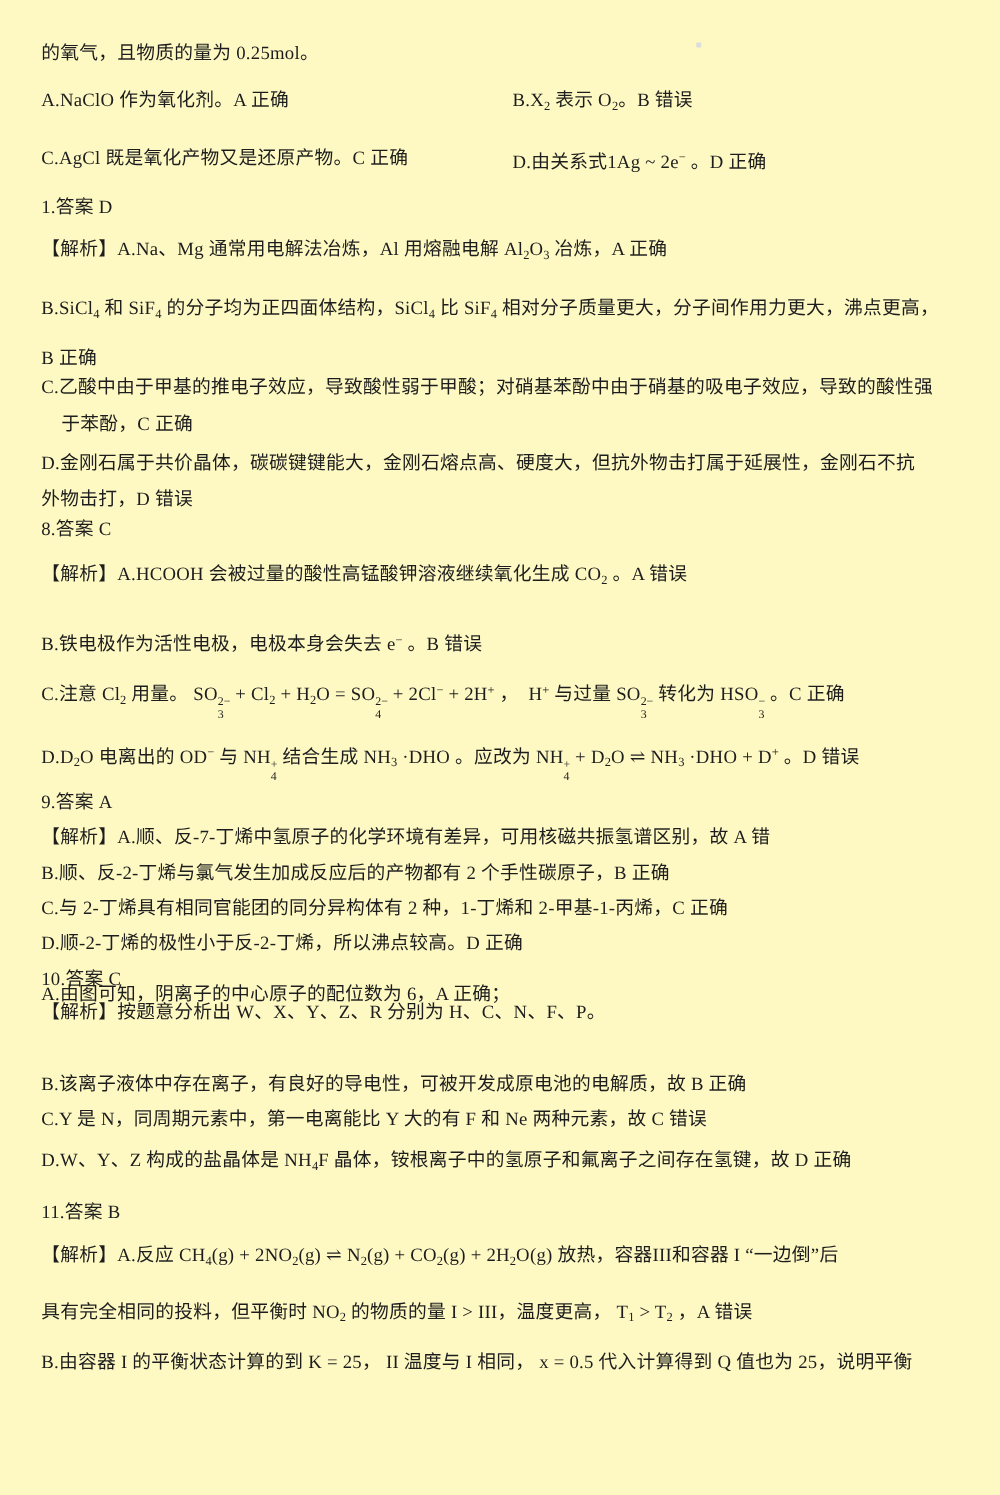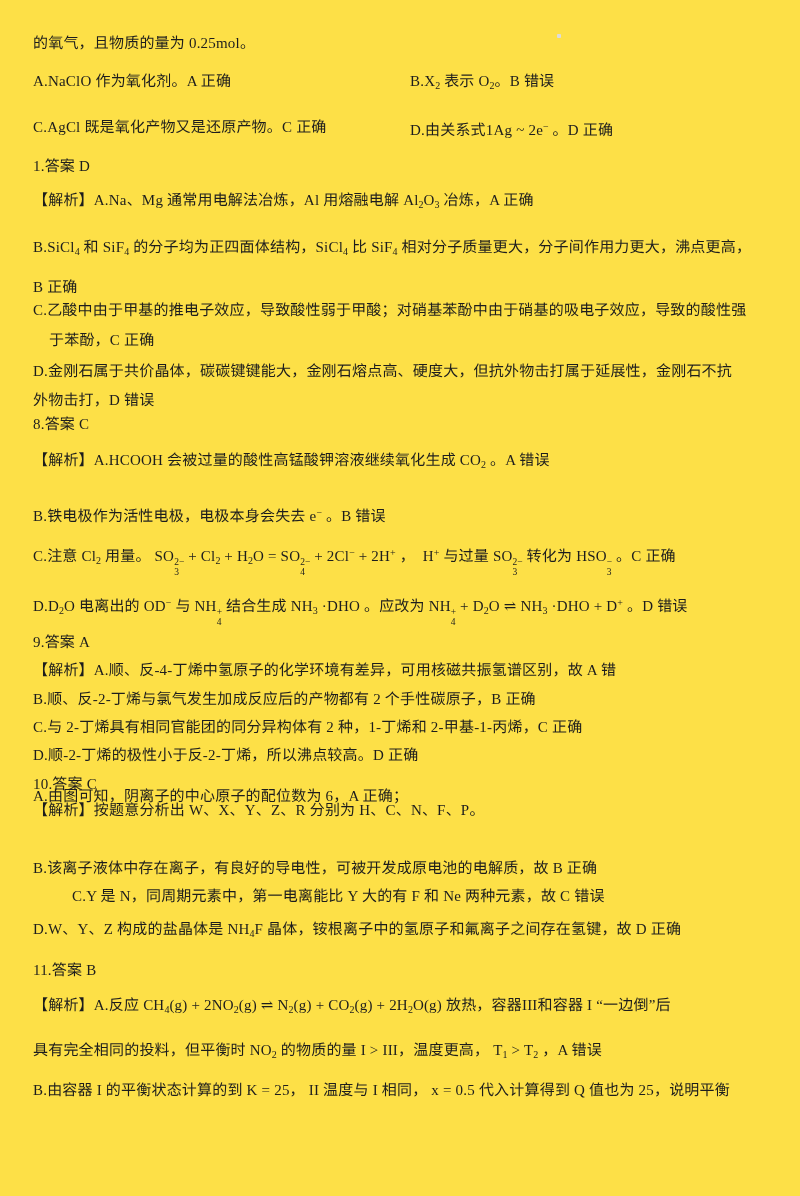--- a/index.html
+++ b/index.html
@@ -1,19 +1,19 @@
 <!DOCTYPE html>
 <html lang="zh-CN"><head>
 <meta charset="utf-8">
 <style>
   html,body{margin:0;padding:0;background:#ffffff;}
   #page{
     position:relative;
     width:800px;height:1196px;
-    background:#fde047;
+    background:#fef9c3;
     font-family:"Liberation Serif","DejaVu Serif",serif;
     font-size:15px;
     color:#1d1d1d;
     overflow:hidden;
   }
   .line{
     position:absolute;
     white-space:pre;
     line-height:20px;
     letter-spacing:0.2px;
@@ -60,28 +60,28 @@
       <div class="line" style="left: 33px; top: 300px;"><span>C.乙酸中由于甲基的推电子效应，导致酸性弱于甲酸；对硝基苯酚中由于硝基的吸电子效应，导致的酸性强</span></div>
       <div class="line" style="left: 33px; top: 330px; margin-left: 16px;"><span>于苯酚，C 正确</span></div>
       <div class="line" style="left: 33px; top: 361px;"><span>D.金刚石属于共价晶体，碳碳键键能大，金刚石熔点高、硬度大，但抗外物击打属于延展性，金刚石不抗</span></div>
       <div class="line" style="left: 33px; top: 390px;"><span>外物击打，D 错误</span></div>
       <div class="line" style="left: 33px; top: 414px;"><span>8.答案 C</span></div>
       <div class="line" style="left: 33px; top: 450px;"><span>【解析】A.HCOOH 会被过量的酸性高锰酸钾溶液继续氧化生成 CO</span><span class="sub">2</span><span> 。A 错误</span></div>
       <div class="line" style="left: 33px; top: 503px;"><span>B.铁电极作为活性电极，电极本身会失去 e</span><span class="sup">−</span><span> 。B 错误</span></div>
       <div class="line" style="left: 33px; top: 543px;"><span>C.注意 Cl</span><span class="sub">2</span><span> 用量。 SO</span><span class="stk"><span class="up">2−</span><span class="dn">3</span></span><span> + Cl</span><span class="sub">2</span><span> + H</span><span class="sub">2</span><span>O = SO</span><span class="stk"><span class="up">2−</span><span class="dn">4</span></span><span> + 2Cl</span><span class="sup">−</span><span> + 2H</span><span class="sup">+</span><span> ，  H</span><span class="sup">+</span><span> 与过量 SO</span><span class="stk"><span class="up">2−</span><span class="dn">3</span></span><span> 转化为 HSO</span><span class="stk"><span class="up">−</span><span class="dn">3</span></span><span> 。C 正确</span></div>
       <div class="line" style="left: 33px; top: 593px;"><span>D.D</span><span class="sub">2</span><span>O 电离出的 OD</span><span class="sup">−</span><span> 与 NH</span><span class="stk"><span class="up">+</span><span class="dn">4</span></span><span> 结合生成 NH</span><span class="sub">3</span><span> ·DHO 。应改为 NH</span><span class="stk"><span class="up">+</span><span class="dn">4</span></span><span> + D</span><span class="sub">2</span><span>O ⇌ NH</span><span class="sub">3</span><span> ·DHO + D</span><span class="sup">+</span><span> 。D 错误</span></div>
       <div class="line" style="left: 33px; top: 632px;"><span>9.答案 A</span></div>
-      <div class="line" style="left: 33px; top: 660px;"><span>【解析】A.顺、反-4-丁烯中氢原子的化学环境有差异，可用核磁共振氢谱区别，故 A 错</span></div>
+      <div class="line" style="left: 33px; top: 660px;"><span>【解析】A.顺、反-7-丁烯中氢原子的化学环境有差异，可用核磁共振氢谱区别，故 A 错</span></div>
       <div class="line" style="left: 33px; top: 689px;"><span>B.顺、反-2-丁烯与氯气发生加成反应后的产物都有 2 个手性碳原子，B 正确</span></div>
       <div class="line" style="left: 33px; top: 717px;"><span>C.与 2-丁烯具有相同官能团的同分异构体有 2 种，1-丁烯和 2-甲基-1-丙烯，C 正确</span></div>
       <div class="line" style="left: 33px; top: 745px;"><span>D.顺-2-丁烯的极性小于反-2-丁烯，所以沸点较高。D 正确</span></div>
       <div class="line" style="left: 33px; top: 774px;"><span>10.答案 C</span></div>
       <div class="line" style="left: 33px; top: 800px;"><span>【解析】按题意分析出 W、X、Y、Z、R 分别为 H、C、N、F、P。</span></div>
       <div class="line" style="left: 33px; top: 786px;"><span>A.由图可知，阴离子的中心原子的配位数为 6，A 正确；</span></div>
       <div class="line" style="left: 33px; top: 858px;"><span>B.该离子液体中存在离子，有良好的导电性，可被开发成原电池的电解质，故 B 正确</span></div>
-      <div class="line" style="left: 33px; top: 886px; margin-left: 39px;"><span>C.Y 是 N，同周期元素中，第一电离能比 Y 大的有 F 和 Ne 两种元素，故 C 错误</span></div>
+      <div class="line" style="left: 33px; top: 886px;"><span>C.Y 是 N，同周期元素中，第一电离能比 Y 大的有 F 和 Ne 两种元素，故 C 错误</span></div>
       <div class="line" style="left: 33px; top: 919px;"><span>D.W、Y、Z 构成的盐晶体是 NH</span><span class="sub">4</span><span>F 晶体，铵根离子中的氢原子和氟离子之间存在氢键，故 D 正确</span></div>
       <div class="line" style="left: 33px; top: 960px;"><span>11.答案 B</span></div>
       <div class="line" style="left: 33px; top: 995px;"><span>【解析】A.反应 CH</span><span class="sub">4</span><span>(g) + 2NO</span><span class="sub">2</span><span>(g) ⇌ N</span><span class="sub">2</span><span>(g) + CO</span><span class="sub">2</span><span>(g) + 2H</span><span class="sub">2</span><span>O(g) 放热，容器III和容器 I “一边倒”后</span></div>
       <div class="line" style="left: 33px; top: 1040px;"><span>具有完全相同的投料，但平衡时 NO</span><span class="sub">2</span><span> 的物质的量 I &gt; III，温度更高， T</span><span class="sub">1</span><span> &gt; T</span><span class="sub">2</span><span> ，A 错误</span></div>
       <div class="line" style="left: 33px; top: 1080px;"><span>B.由容器 I 的平衡状态计算的到 K = 25， II 温度与 I 相同， x = 0.5 代入计算得到 Q 值也为 25，说明平衡</span></div>
     </div>
 </div>
 
 </body></html>

